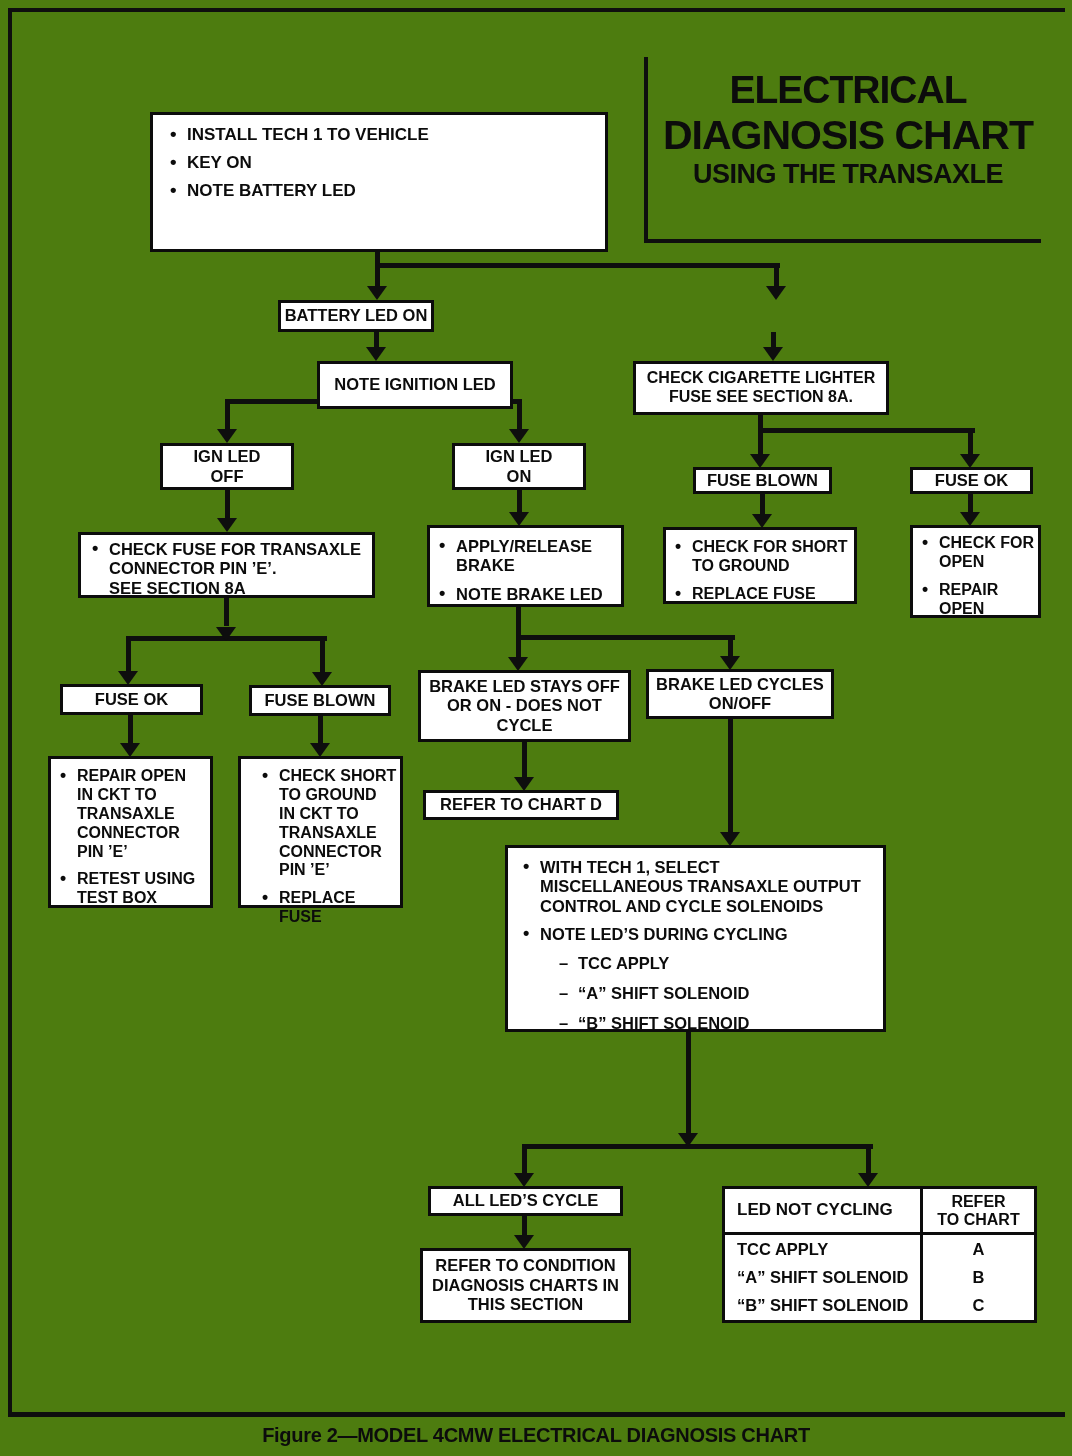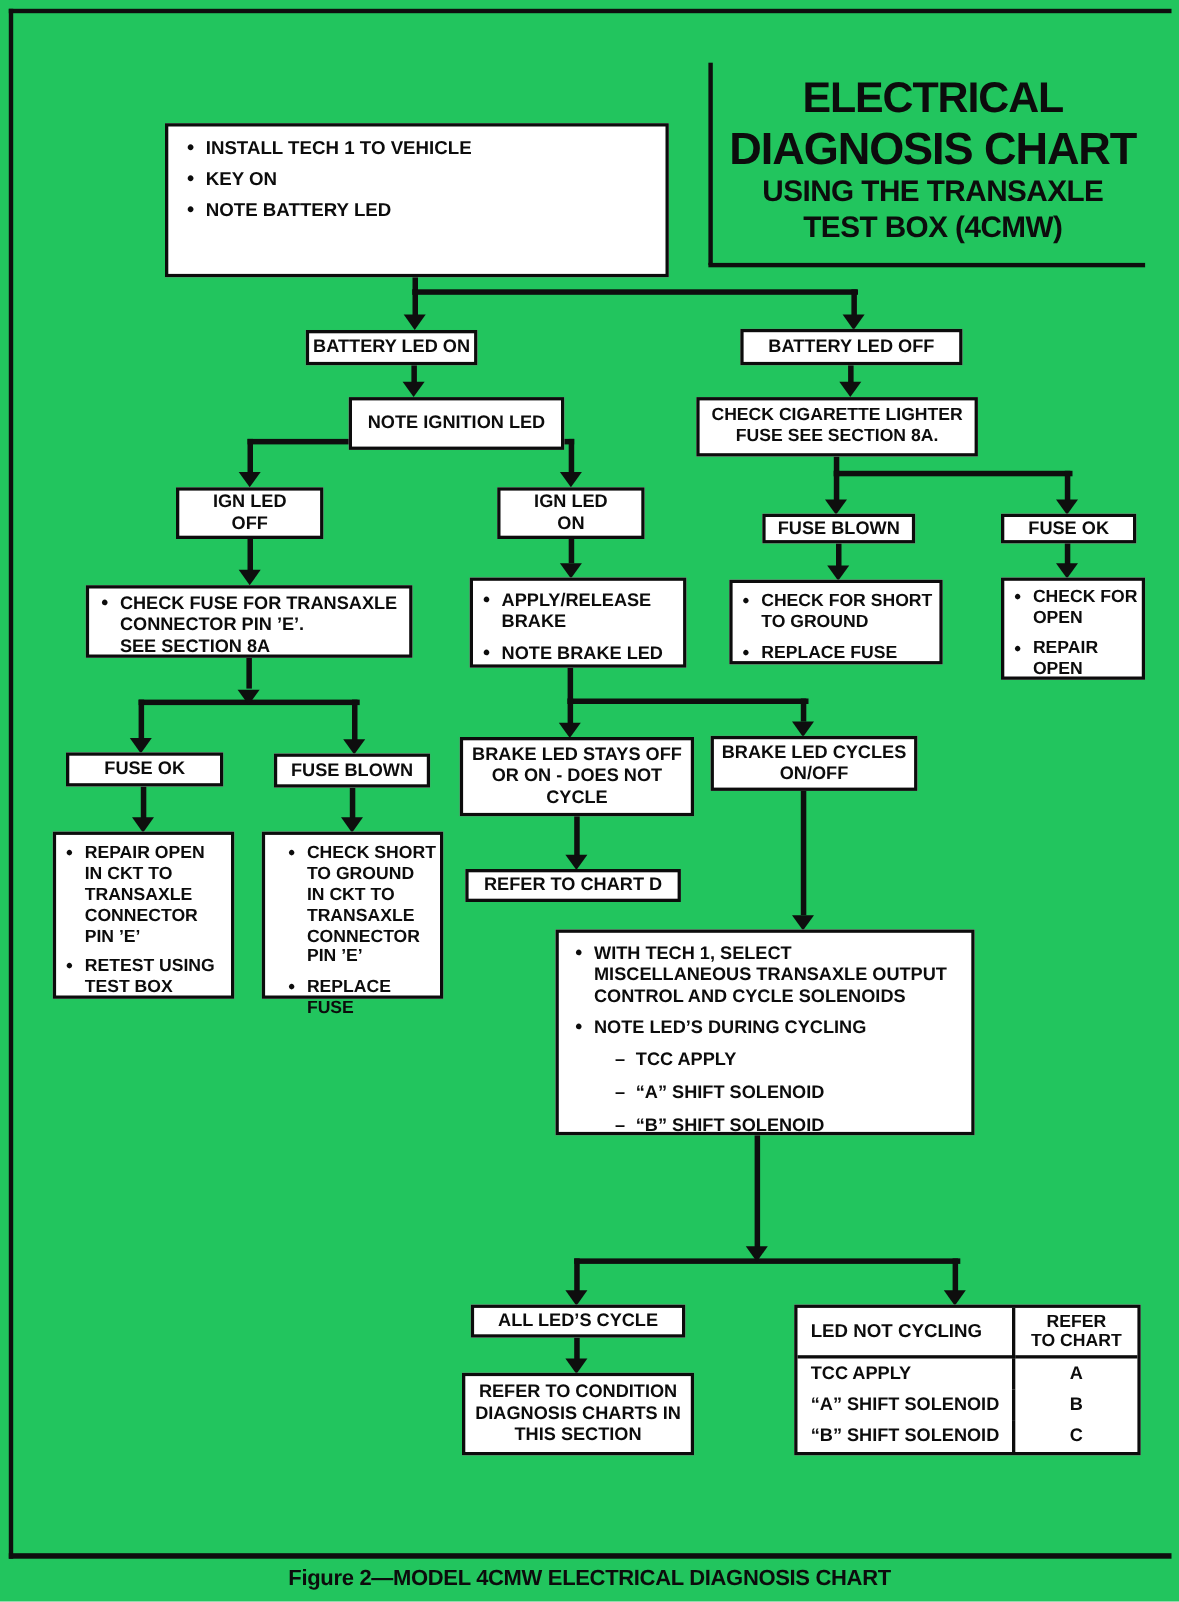--- a/index.html
+++ b/index.html
@@ -1,16 +1,16 @@
 <!DOCTYPE html>
 <html><head>
 <meta charset="utf-8">
 <style>
   html,body{margin:0;padding:0;background:#e8e8e8;}
-  #page{position:relative;width:1072px;height:1456px;background:#22c55e;overflow:hidden;
+  #page{position:relative;width:1072px;height:1456px;background:#4d7c0f;overflow:hidden;
         font-family:"Liberation Sans",sans-serif;color:#0c0c0c;}
   .ln{position:absolute;background:#0e0e0e;z-index:1;}
   .ah{position:absolute;width:0;height:0;border-left:10px solid transparent;
       border-right:10px solid transparent;border-top:14px solid #0e0e0e;z-index:1;}
   .box{position:absolute;border:3px solid #0c0c0c;background:#fff;box-sizing:border-box;
        z-index:2;font-weight:700;}
   .center{display:flex;align-items:center;justify-content:center;text-align:center;}
   .txt{white-space:pre-line;line-height:1.18;}
   .bi{position:relative;padding-left:24px;margin-bottom:9px;white-space:pre-line;line-height:1.18;}
   .bi::before{content:"\2022";position:absolute;left:7px;top:-2px;font-size:1.1em;}
@@ -35,21 +35,20 @@
 </style>
 </head>
 <body>
 
 <div id="page">
 
   <div id="title-block">
     <div class="t-big">ELECTRICAL</div>
     <div class="t-big2">DIAGNOSIS CHART</div>
     <div class="t-sub">USING THE TRANSAXLE</div>
-    <div class="t-sub">TEST BOX (4CMW)</div>
   </div>
 
   <div class="box fs17" style="left:150px;top:112px;width:458px;height:140px;padding:10px 10px 2px 10px;">
     <div class="bi" style="margin-bottom:8px">INSTALL TECH 1 TO VEHICLE</div>
     <div class="bi" style="margin-bottom:8px">KEY ON</div>
     <div class="bi">NOTE BATTERY LED</div>
   </div>
 
   <div class="box center fs165" style="left:278px;top:300px;width:156px;height:32px;">
     <span class="txt">BATTERY LED ON</span>
@@ -110,23 +109,20 @@
 CYCLE</span>
   </div>
   <div class="box center fs165" style="left:423px;top:790px;width:196px;height:30px;">
     <span class="txt">REFER TO CHART D</span>
   </div>
   <div class="box center fs165" style="left:646px;top:669px;width:188px;height:50px;">
     <span class="txt">BRAKE LED CYCLES
 ON/OFF</span>
   </div>
 
-  <div class="box center fs165" style="left:673px;top:299px;width:202px;height:33px;">
-    <span class="txt">BATTERY LED OFF</span>
-  </div>
   <div class="box center fs16" style="left:633px;top:361px;width:256px;height:54px;">
     <span class="txt">CHECK CIGARETTE LIGHTER
 FUSE SEE SECTION 8A.</span>
   </div>
   <div class="box center fs165" style="left:693px;top:467px;width:139px;height:27px;">
     <span class="txt">FUSE BLOWN</span>
   </div>
   <div class="box center fs165" style="left:910px;top:467px;width:123px;height:27px;">
     <span class="txt">FUSE OK</span>
   </div>

